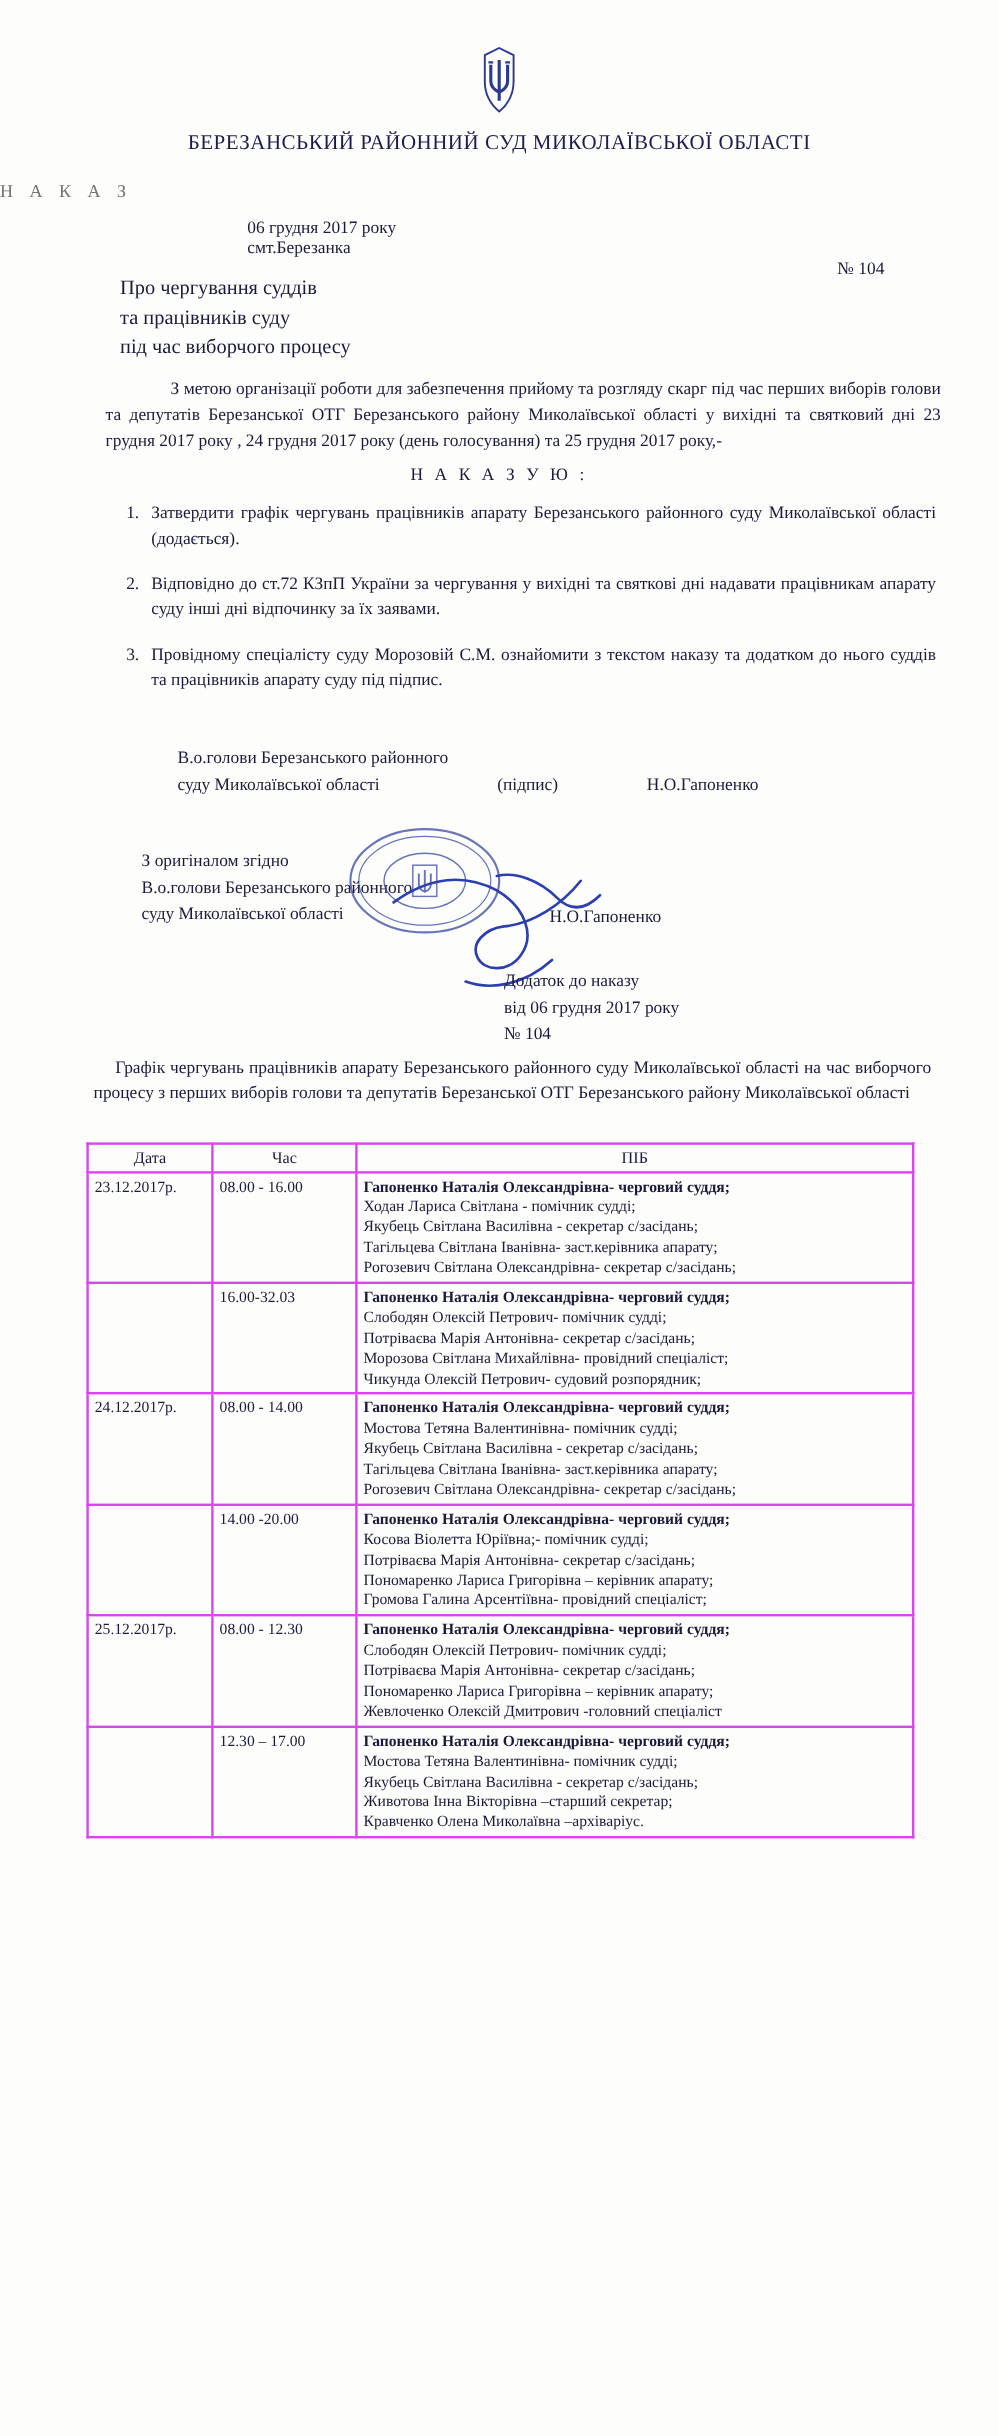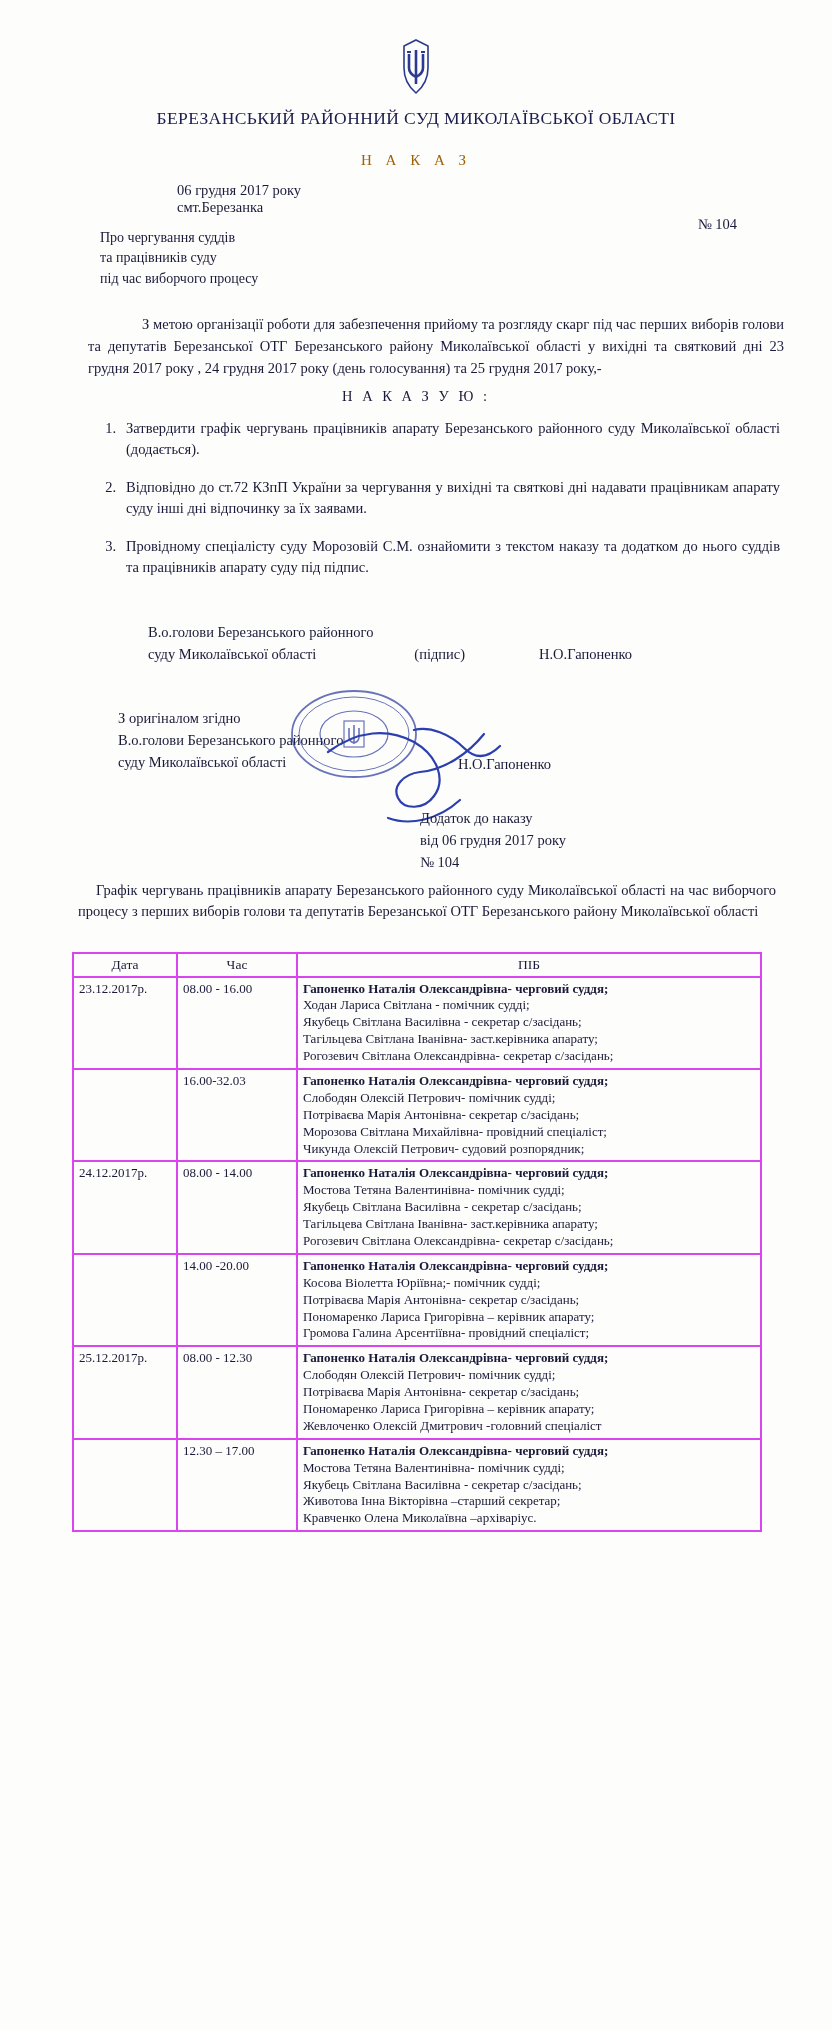--- a/index.html
+++ b/index.html
@@ -43,45 +43,45 @@
     text-align: center;
     font-size: 17.5px;
     font-weight: normal;
     letter-spacing: 0.4px;
     color: #1c1c4e;
   }
   .doc-type {
     position: absolute;
     top: 152px;
     left: 0; right: 0;
-    text-align: center;
+    text-align: left;
     font-size: 15px;
     letter-spacing: 5px;
-    color: #a16207;
+    color: #737373;
   }
   .meta-row {
     position: absolute;
     top: 182px;
     left: 150px;
     right: 95px;
     font-size: 14.5px;
     display: flex;
     align-items: baseline;
     flex-direction: column;
   }
   .meta-date { white-space: nowrap; }
-  .meta-place { margin-left: 27px; white-space: nowrap; }
+  .meta-place { margin-left: 56px; white-space: nowrap; }
   .meta-num { margin-left: auto; white-space: nowrap; }
 
   
   .subject {
     position: absolute;
     top: 228px;
     left: 100px;
-    font-size: 14px;
+    font-size: 17px;
     line-height: 1.45;
     font-family: Liberation Serif, serif;
   }
 
   
   .preamble {
     position: absolute;
     top: 314px;
     left: 88px;
     right: 48px;

